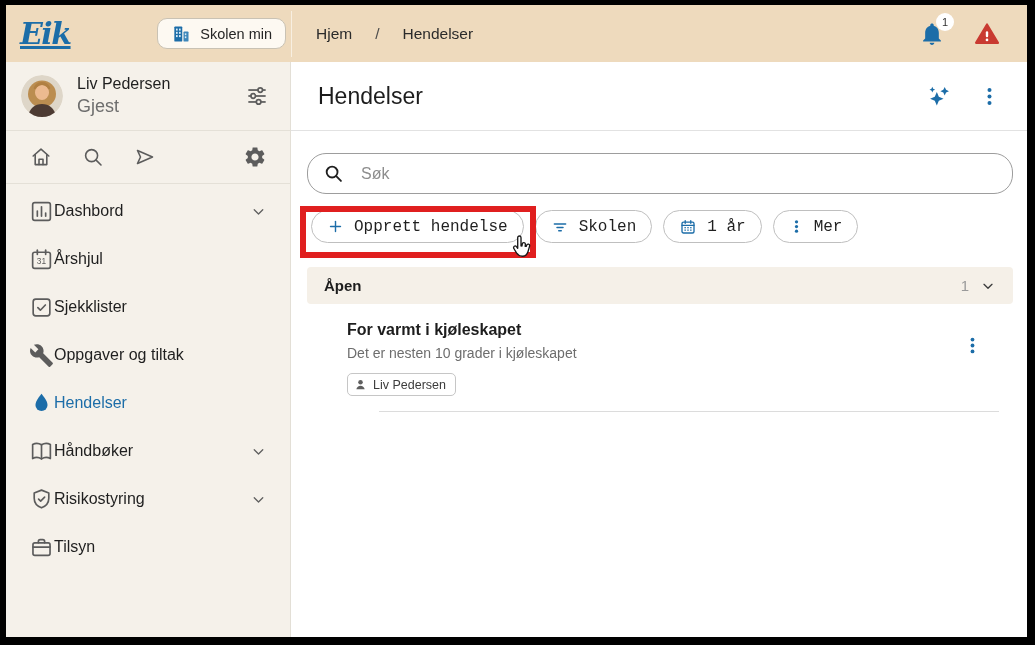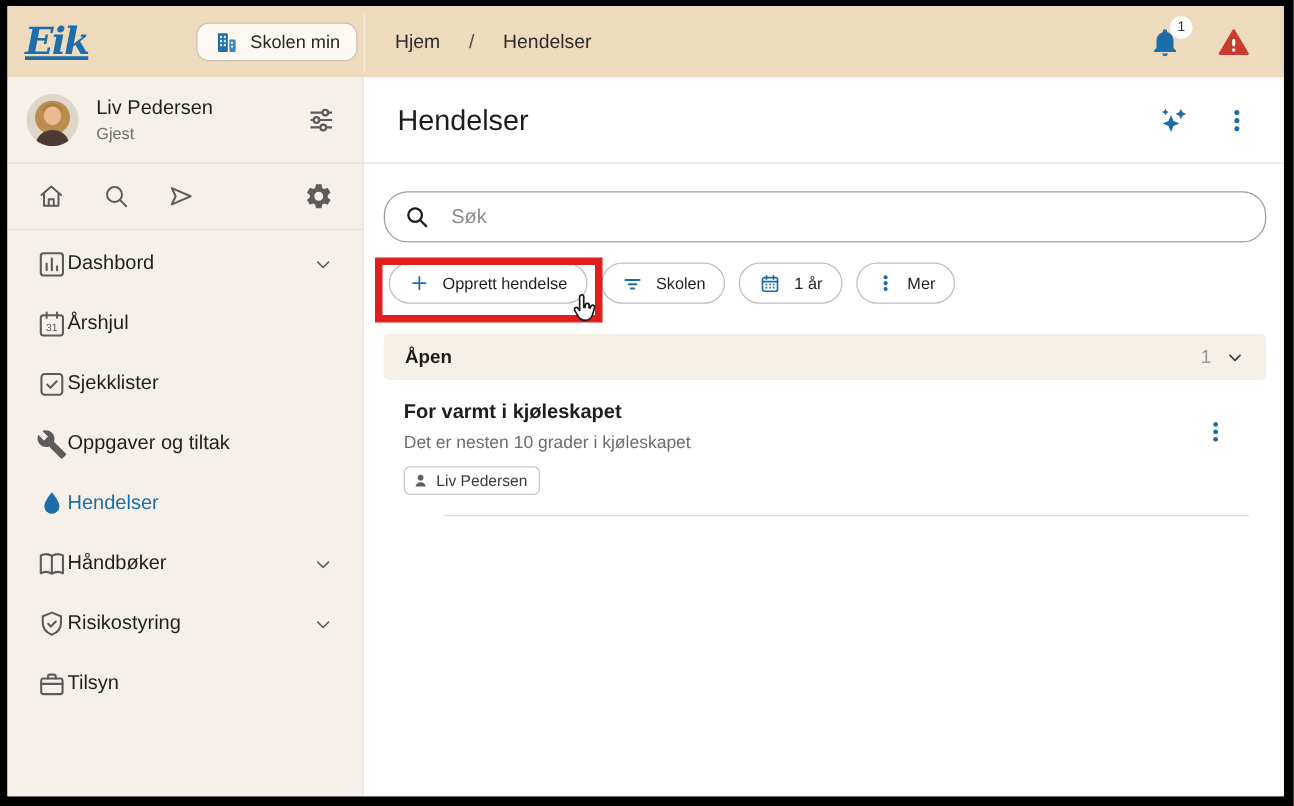--- a/index.html
+++ b/index.html
@@ -33,21 +33,21 @@
   
   .body-row { flex:1; display:flex; min-height:0; }
 
   
   .sidebar { width:285px; background:#f5f1ea; border-right:1px solid #e3dfd6;
              display:flex; flex-direction:column; flex:0 0 auto; }
   .profile { display:flex; align-items:center; padding:13px 20px 13px 15px; }
   .avatar { width:42px; height:42px; border-radius:50%; overflow:hidden; flex:0 0 auto; cursor:pointer; }
   .profile-text { margin-left:14px; }
   .profile-name { font-size:16px; color:#1f1f1f; }
-  .profile-role { font-size:13px; color:#6e6e6e; margin-top:3px; }
+  .profile-role { font-size:18px; color:#6e6e6e; margin-top:3px; }
   .tune-btn { margin-left:auto; cursor:pointer; display:flex; }
   .sb-divider { height:1px; background:#e4e0d7; }
   .quick-row { display:flex; align-items:center; padding:14px 23px; gap:28px; }
   .quick-ico { cursor:pointer; display:flex; }
   .quick-row .gear-slot { margin-left:auto; }
   .nav { padding-top:3px; }
   .nav-item { display:flex; align-items:center; height:48px; padding:0 23px; cursor:pointer; }
   .nav-label { font-size:16px; color:#1f1f1f; }
   .nav-item.active .nav-label { color:#1c6da8; }
   .nav-chevron { margin-left:auto; display:flex; }
@@ -61,34 +61,34 @@
   .hdr-btn { cursor:pointer; display:flex; }
 
   .search-wrap { margin:22px 14px 0 16px; height:41px; border:1px solid #9d9d9d;
                  border-radius:19px; display:flex; align-items:center; padding:0 15px; gap:15px; }
   .search-input { border:none; outline:none; flex:1; font-size:16px; color:#222;
                   background:transparent; font-family:inherit; }
   .search-input::placeholder { color:#8d8d8d; }
 
   .actions-row { display:flex; align-items:center; margin:16px 0 0 20px; gap:11px; }
   .pill-btn { display:flex; align-items:center; gap:10px; height:33px; padding:0 15px;
-              border:1px solid #bfbfbf; border-radius:17px; background:#fff; font-size:13px;
-              color:#1f1f1f; cursor:pointer; font-family:Liberation Sans, sans-serif; }
+              border:1px solid #bfbfbf; border-radius:17px; background:#fff; font-size:16px;
+              color:#1f1f1f; cursor:pointer; font-family:Liberation Mono, monospace; }
   .annot-wrap { position:relative; display:inline-flex; }
   .annot-box { position:absolute; left:-11px; top:-4px; right:-12px; bottom:-15px;
                border:6px solid #e01f1f; pointer-events:none; z-index:5; }
   .cursor-icon { position:absolute; right:-9px; bottom:-20px; z-index:6; pointer-events:none; display:flex; }
 
   .section-bar { margin:24px 14px 0 16px; height:37px; background:#f5f0e8; border-radius:4px;
                  display:flex; align-items:center; padding:0 17px; cursor:pointer; }
   .section-label { font-size:15px; font-weight:bold; color:#1d1d1d; }
   .section-right { margin-left:auto; display:flex; align-items:center; gap:11px; }
   .section-count { font-size:15px; color:#9a9a9a; }
 
-  .list-item { position:relative; padding:17px 14px 0 32px; }
+  .list-item { position:relative; padding:17px 14px 0 32px;margin-left:24px; }
   .item-title { font-size:16px; font-weight:bold; color:#1d1d1d; cursor:pointer; }
   .item-subtitle { font-size:14px; color:#6d6d6d; margin-top:6px; }
   .chip { display:inline-flex; align-items:center; gap:5px; margin-top:12px; height:23px;
           padding:0 9px 0 5px; border:1px solid #c6c6c6; border-radius:5px; font-size:12.5px;
           color:#3c3c3c; background:#fff; cursor:pointer; }
   .item-kebab { position:absolute; right:45px; top:32px; cursor:pointer; display:flex; }
   .item-divider { height:1px; background:#dcdcdc; margin:15px 14px 0 32px; }
 
   svg { display:block; }
 </style>

